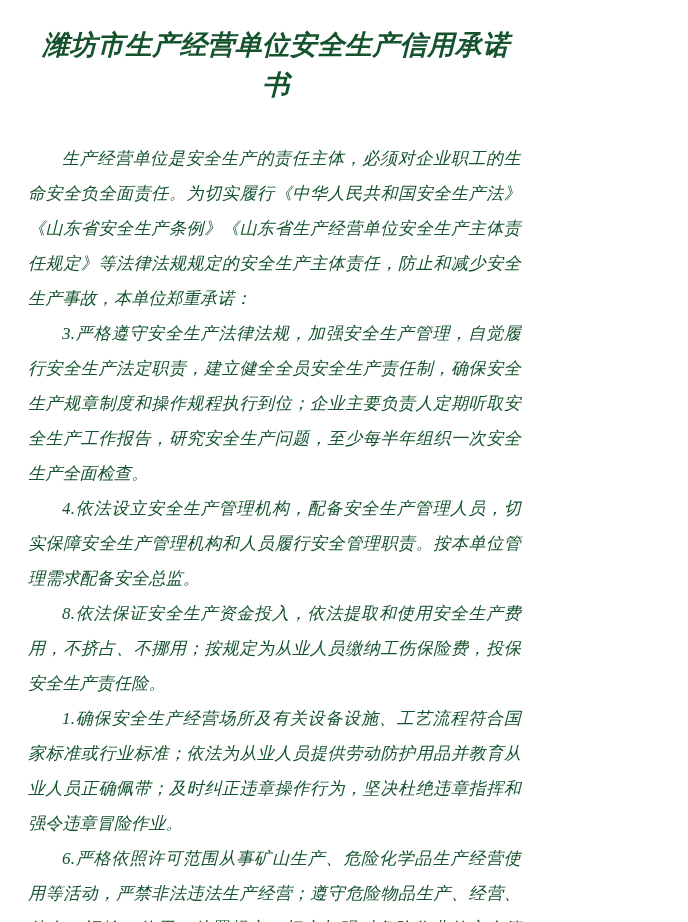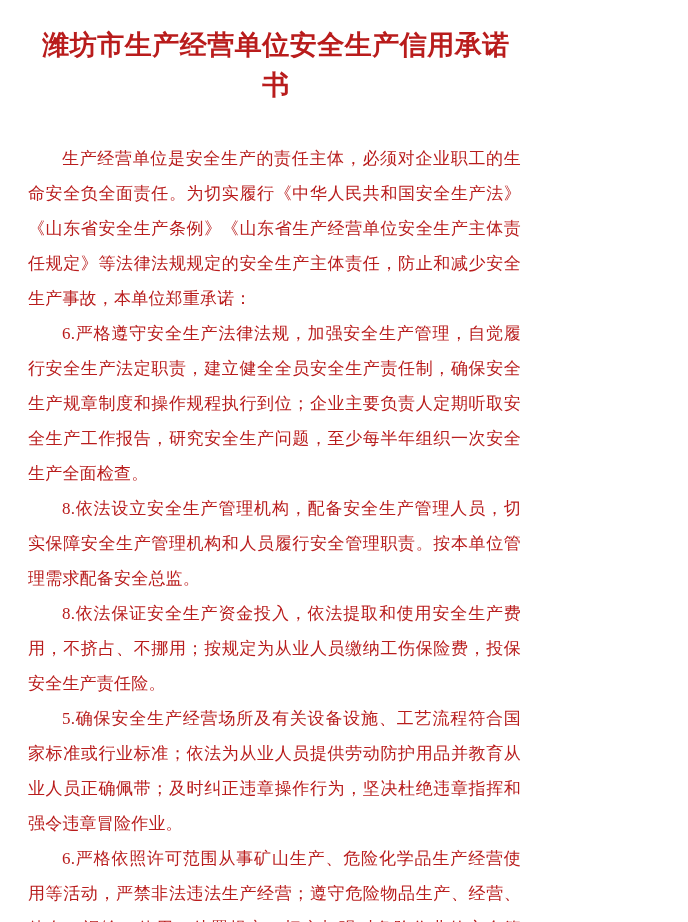--- a/index.html
+++ b/index.html
@@ -5,24 +5,25 @@
   html, body {
     margin: 0;
     padding: 0;
     background: #ffffff;
   }
   .page {
     position: relative;
     width: 552px;
     height: 922px;
     background: #ffffff;
-    color: #b91c1c;
+    color: #14532d;
     font-family: "Liberation Serif", "DejaVu Serif", serif;
     overflow: hidden;
     box-sizing: border-box;
+    font-style: italic;
   }
   .doc-title {
     margin: 25px 30px 36px 30px;
     text-align: center;
     font-size: 27px;
     font-weight: 600;
     line-height: 40px;
     letter-spacing: 0.5px;
   }
   .doc-body {
@@ -38,19 +39,19 @@
     letter-spacing: 0.2px;
   }
 </style>
 </head>
 <body>
 
 <div class="page">
   <h1 class="doc-title">潍坊市生产经营单位安全生产信用承诺书</h1>
   <div class="doc-body">
     <p>生产经营单位是安全生产的责任主体，必须对企业职工的生命安全负全面责任。为切实履行《中华人民共和国安全生产法》《山东省安全生产条例》《山东省生产经营单位安全生产主体责任规定》等法律法规规定的安全生产主体责任，防止和减少安全生产事故，本单位郑重承诺：</p>
-    <p>6.严格遵守安全生产法律法规，加强安全生产管理，自觉履行安全生产法定职责，建立健全全员安全生产责任制，确保安全生产规章制度和操作规程执行到位；企业主要负责人定期听取安全生产工作报告，研究安全生产问题，至少每半年组织一次安全生产全面检查。</p>
-    <p>8.依法设立安全生产管理机构，配备安全生产管理人员，切实保障安全生产管理机构和人员履行安全管理职责。按本单位管理需求配备安全总监。</p>
+    <p>3.严格遵守安全生产法律法规，加强安全生产管理，自觉履行安全生产法定职责，建立健全全员安全生产责任制，确保安全生产规章制度和操作规程执行到位；企业主要负责人定期听取安全生产工作报告，研究安全生产问题，至少每半年组织一次安全生产全面检查。</p>
+    <p>4.依法设立安全生产管理机构，配备安全生产管理人员，切实保障安全生产管理机构和人员履行安全管理职责。按本单位管理需求配备安全总监。</p>
     <p>8.依法保证安全生产资金投入，依法提取和使用安全生产费用，不挤占、不挪用；按规定为从业人员缴纳工伤保险费，投保安全生产责任险。</p>
-    <p>5.确保安全生产经营场所及有关设备设施、工艺流程符合国家标准或行业标准；依法为从业人员提供劳动防护用品并教育从业人员正确佩带；及时纠正违章操作行为，坚决杜绝违章指挥和强令违章冒险作业。</p>
+    <p>1.确保安全生产经营场所及有关设备设施、工艺流程符合国家标准或行业标准；依法为从业人员提供劳动防护用品并教育从业人员正确佩带；及时纠正违章操作行为，坚决杜绝违章指挥和强令违章冒险作业。</p>
     <p>6.严格依照许可范围从事矿山生产、危险化学品生产经营使用等活动，严禁非法违法生产经营；遵守危险物品生产、经营、储存、运输、使用、处置规定；切实加强对危险作业的安全管理。与承包单位、承租单位签订专门的安全生产管理协议，不将生产经营项目、场所、设备发包或者出租给不具备安全生产条件或</p>
   </div>
 </div>
 
 </body></html>

